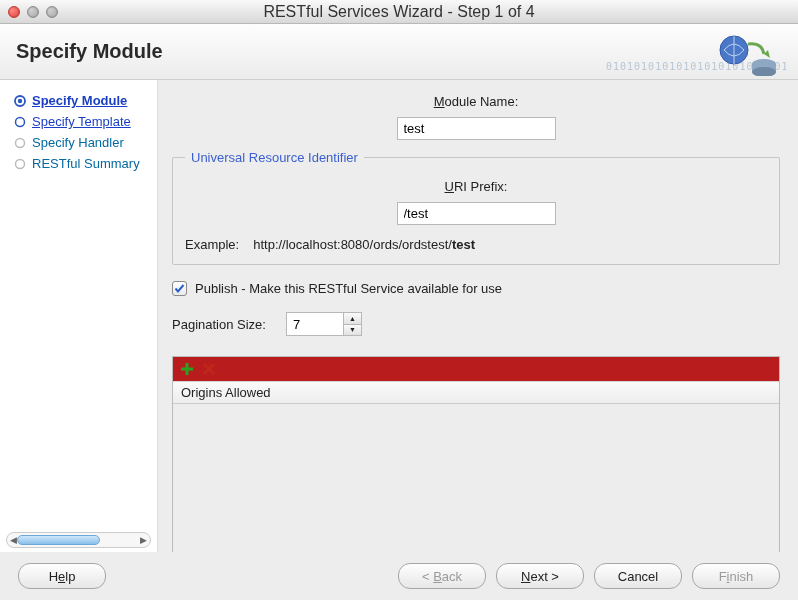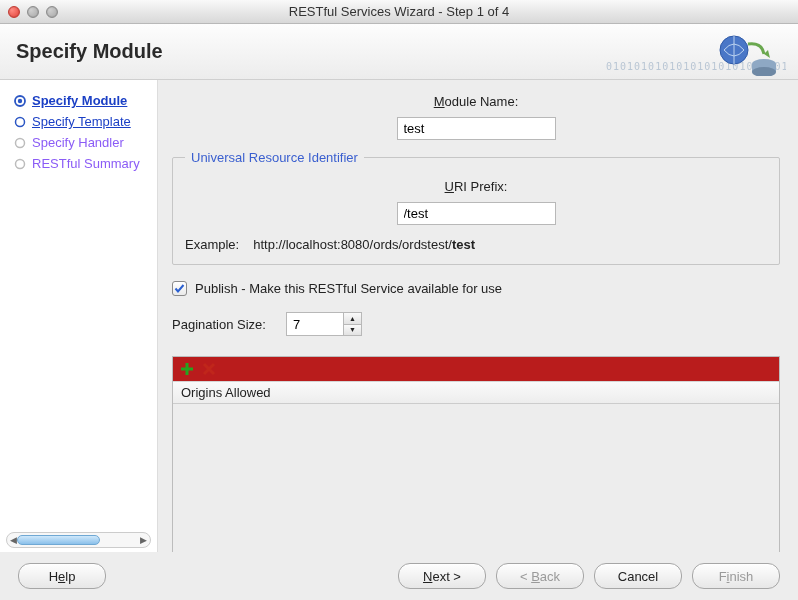--- a/index.html
+++ b/index.html
@@ -29,21 +29,21 @@
     width: 12px; height: 12px; border-radius: 50%;
     box-shadow: inset 0 0 1px rgba(0,0,0,0.35);
   }
   .tl.red { background: radial-gradient(circle at 30% 30%, #ff8b82, #e3423a); border: 1px solid #c13a32; }
   .tl.yellow { background: radial-gradient(circle at 30% 30%, #d0d0d0, #a8a8a8); border: 1px solid #8b8b8b; }
   .tl.green { background: radial-gradient(circle at 30% 30%, #cfcfcf, #a8a8a8); border: 1px solid #8b8b8b; }
   .title-text {
     position: absolute;
     left: 0; right: 0;
     text-align: center;
-    font-size: 13px;
+    font-size: 16px;
     color: #333;
     pointer-events: none;
   }
 
   
   .banner {
     height: 56px;
     background: linear-gradient(to bottom, #fdfdfd 0%, #ececec 100%);
     border-bottom: 1px solid #cfcfcf;
     display: flex;
@@ -86,21 +86,21 @@
     padding: 3px 4px;
     white-space: nowrap;
   }
   .step-dot {
     width: 12px; height: 12px;
     display: flex; align-items: center; justify-content: center;
   }
   .step-dot svg { display: block; }
   .step-label.active { color: #1a3fc5; font-weight: bold; text-decoration: underline; }
   .step-label.link { color: #1a3fc5; text-decoration: underline; }
-  .step-label.disabled { color: #8b5cf6; }
+  .step-label.disabled { color: #0369a1; }
 
   .sidebar-scroll {
     position: absolute;
     bottom: 4px;
     left: 6px; right: 6px;
     height: 16px;
     background: #f7f7f7;
     border: 1px solid #ccc;
     border-radius: 8px;
     display: flex;
@@ -357,17 +357,17 @@
       <div class="origins-header">Origins Allowed</div>
       <div class="origins-body"></div>
     </div>
 
   </div>
 </div>
 
 <div class="footer">
   <button class="btn"><span>H</span><span class="ul">e</span><span>lp</span></button>
   <div class="spacer"></div>
+  <button class="btn disabled"><span>&lt; </span><span class="ul">B</span><span>ack</span></button>
   <button class="btn"><span class="ul">N</span><span>e</span><span>xt &gt;</span></button>
-  <button class="btn disabled"><span>&lt; </span><span class="ul">B</span><span>ack</span></button>
   <button class="btn">Cancel</button>
   <button class="btn disabled"><span>F</span><span class="ul">i</span><span>nish</span></button>
 </div>
 
 </body></html>

